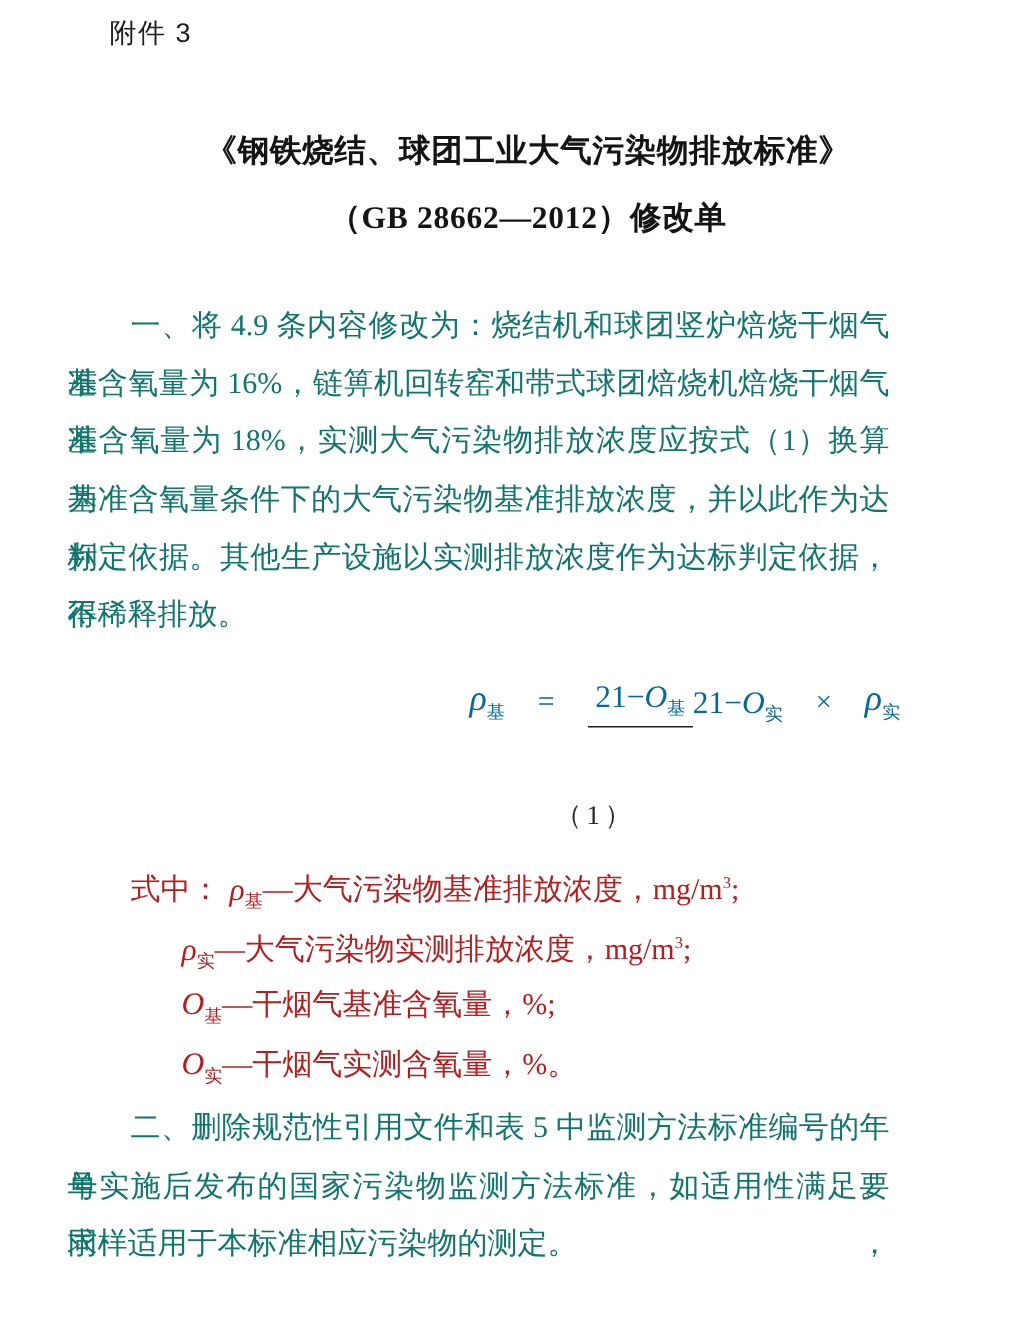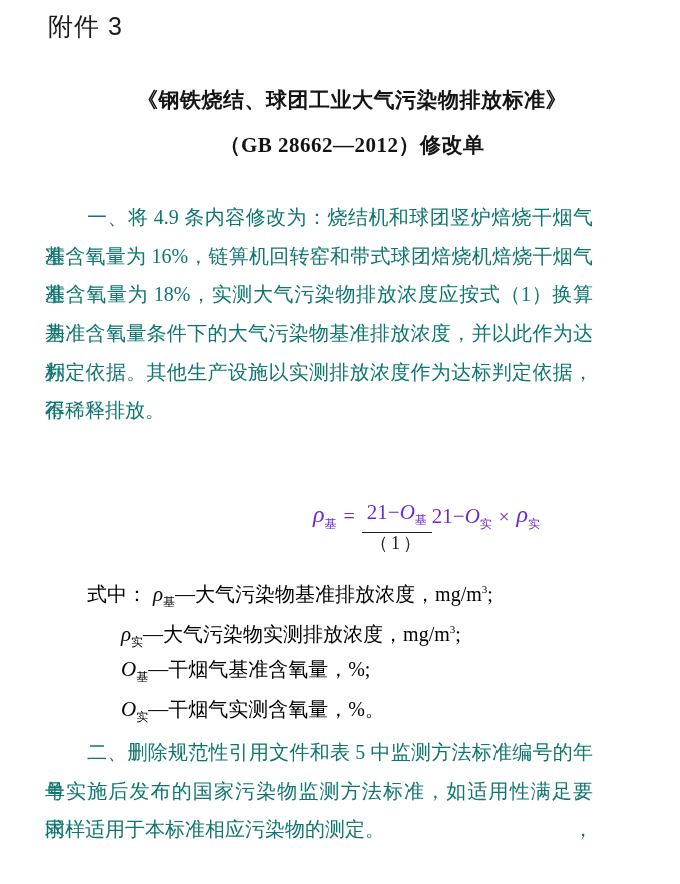--- a/index.html
+++ b/index.html
@@ -6,56 +6,56 @@
   .page {
     position:relative;
     width:680px; height:884px;
     margin:0 auto;
     background:#ffffff;
     color:#242424;
     font-family:"Liberation Serif","DejaVu Serif",serif;
     overflow:hidden;
   }
   .attachment {
-    position:absolute; left:48px; top:10px;
+    position:absolute; left:73px; top:10px;
     font-family:"Liberation Sans","DejaVu Sans",sans-serif;
-    font-size:25px; color:#1b1b1b; letter-spacing:1px;
+    font-size:18px; color:#1b1b1b; letter-spacing:1px;
   }
   .title {
     position:absolute; left:64px; top:78px; width:576px;
     text-align:center; font-weight:bold; color:#141414;
     font-size:21px; line-height:45px; letter-spacing:0.5px;
   }
   .bodyline {
     position:absolute; left:45px; width:548px;
     font-size:20px; line-height:38.7px; color:#0f766e;
     text-align:justify;
   }
   .bodyline .line { text-align:justify; text-align-last:justify; height:38.7px; }
   .bodyline .line.first { text-indent:42px; }
   .bodyline .line.last { text-align-last:left; }
   .formula {
     position:absolute; left:313px; top:452px;
-    display:flex; align-items:center; gap:7px; color:#6d28d9;margin-top:48px;
+    display:flex; align-items:center; gap:22px; color:#0369a1;
   }
   .f-var { font-style:italic; font-size:24px; }
   .f-var sub, .frac sub { font-size:12px; font-style:normal; }
   .f-eq { font-size:20px; }
   .frac { display:inline-flex; align-items:center; font-size:21px; }
   .frac .num { padding:0 5px 3px 5px; border-bottom:1.6px solid #1e1e1e; }
   .frac .den { padding-top:3px; }
   .frac .fvar { font-style:italic; }
   .f-times { font-size:19px; }
   .eq-number {
     position:absolute; left:370px; top:531px;
     font-size:18px; letter-spacing:3px; color:#262626;
   }
   .definitions {
     position:absolute; left:45px; top:569px; width:560px;
-    font-size:20px; line-height:40px; color:#000000;
+    font-size:20px; line-height:40px; color:#b91c1c;
   }
   .def-row { height:40px; white-space:nowrap; }
   .def-row.lead-row { margin-left:42px; }
   .def-row.plain-row { margin-left:70px; }
   .def-sym { font-style:italic; font-size:21px; margin-left:6px; }
   .def-row sub { font-size:12px; }
   .def-row sup { font-size:11px; }
 </style>
 </head>
 <body>

